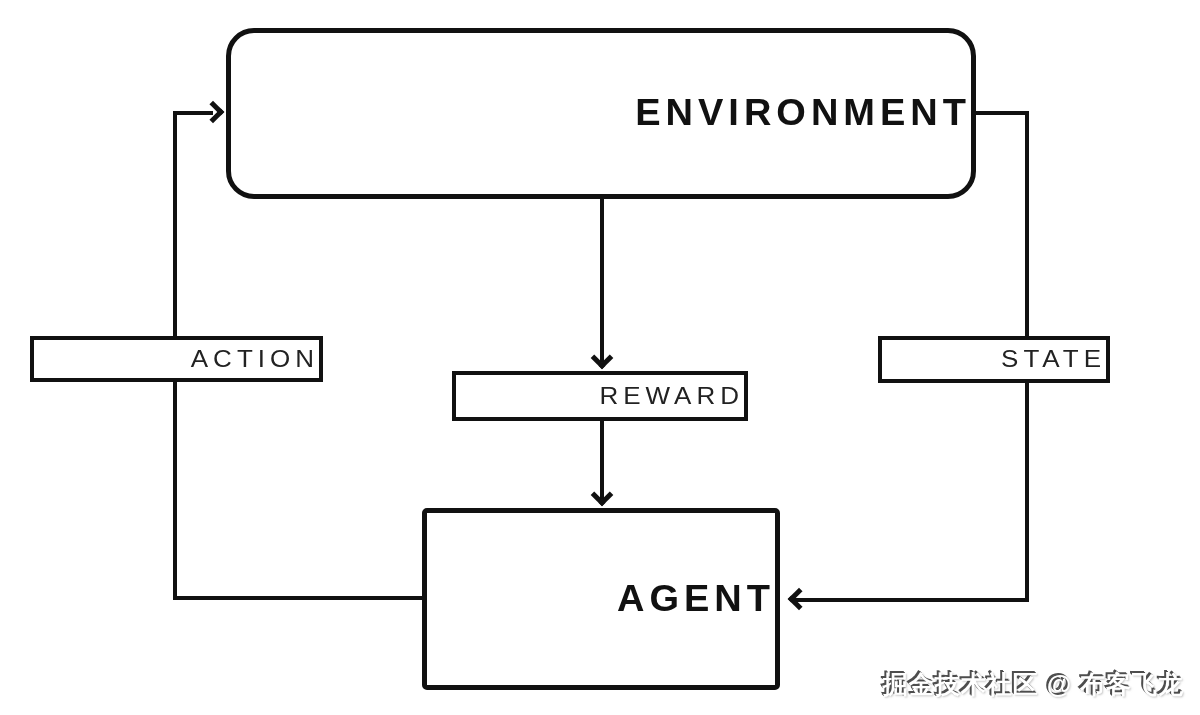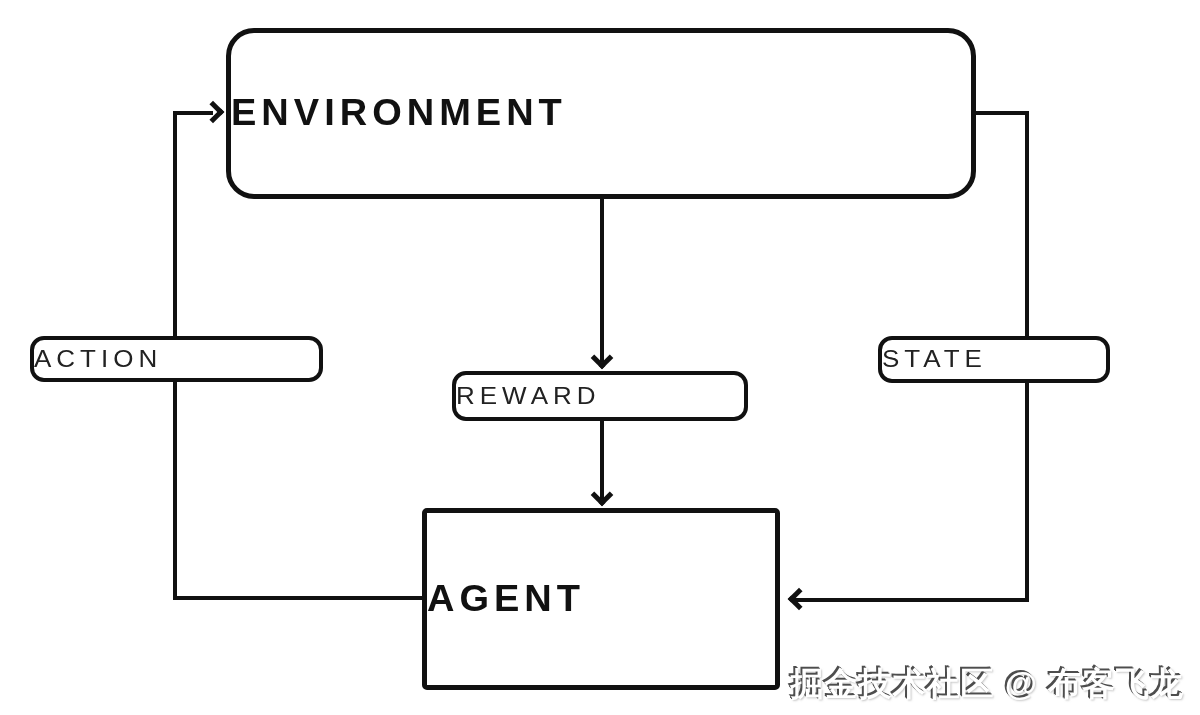--- a/index.html
+++ b/index.html
@@ -3,24 +3,24 @@
 <meta charset="utf-8">
 <style>
   * { margin:0; padding:0; box-sizing:border-box; }
   html,body { width:1200px; height:715px; background:#ffffff; overflow:hidden;
               font-family:"Liberation Sans", sans-serif; }
   .canvas { position:relative; width:1200px; height:715px; background:#ffffff; }
 
   
   .node {
     position:absolute; background:#ffffff; border:4px solid #111111;
-    display:flex; align-items:center; justify-content:flex-start; z-index:2;
+    display:flex; align-items:center; justify-content:flex-end; z-index:2;
   }
   .node-big { border-radius:28px; border-width:5px; }
-  .node-small { border-radius:14px; border-width:4px; }
+  .node-small { border-radius:0; border-width:4px; }
 
   .label-big {
     font-size:38px; font-weight:700; letter-spacing:5px; color:#111111;
     transform:scaleY(0.95); white-space:nowrap;
   }
   .label-small {
     font-size:26px; font-weight:500; letter-spacing:5px; color:#222222;
     transform:scaleY(0.92); white-space:nowrap;
   }
 
@@ -53,22 +53,22 @@
   .ah-down  { transform:rotate(135deg); }
   .ah-left  { transform:rotate(225deg); }
 
   #ah-env    { left:205px; top:104px; }   
   #ah-reward { left:594px; top:350px; }   
   #ah-agent-top  { left:594px; top:487px; } 
   #ah-agent-right{ left:791px; top:591px; } 
 
   
   .watermark {
-    position:absolute; right:16px; bottom:8px; z-index:4;
-    font-size:33px; font-weight:700; color:#ffffff; letter-spacing:1px;
+    position:absolute; right:16px; bottom:14px; z-index:4;
+    font-size:25px; font-weight:700; color:#ffffff; letter-spacing:1px;
     text-shadow:-2px -2px 0 #4d4d4d, -1px -1px 0 #4d4d4d, 1px 1px 2px rgba(170,170,170,0.65);
     white-space:nowrap;
   }
 </style>
 </head>
 <body>
 
 <div class="canvas">
 
   <div class="line l-center-top"></div>

